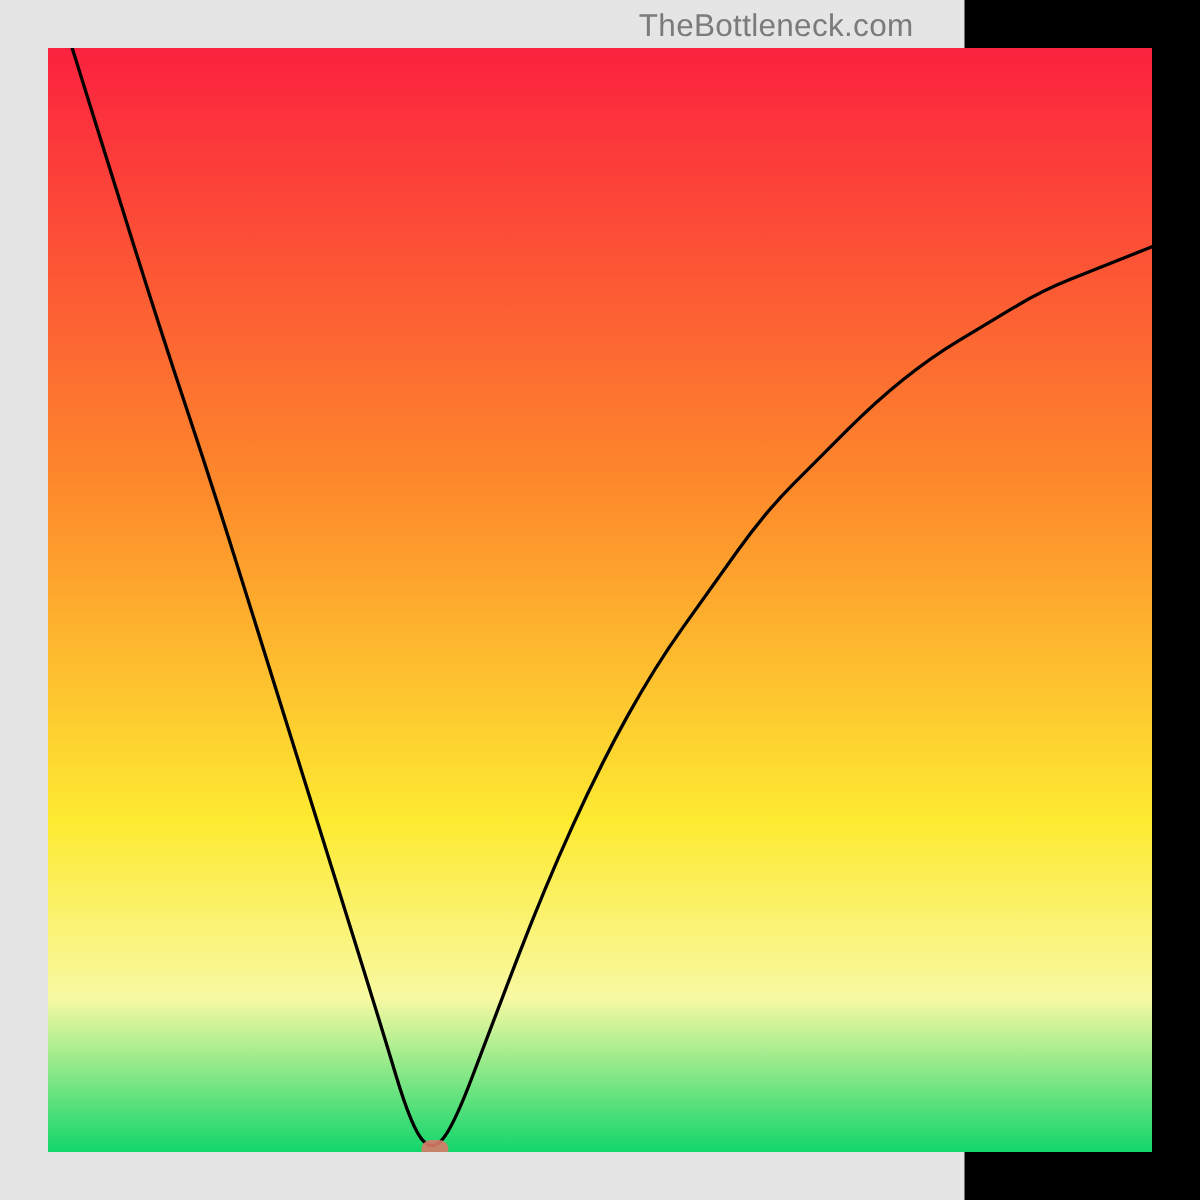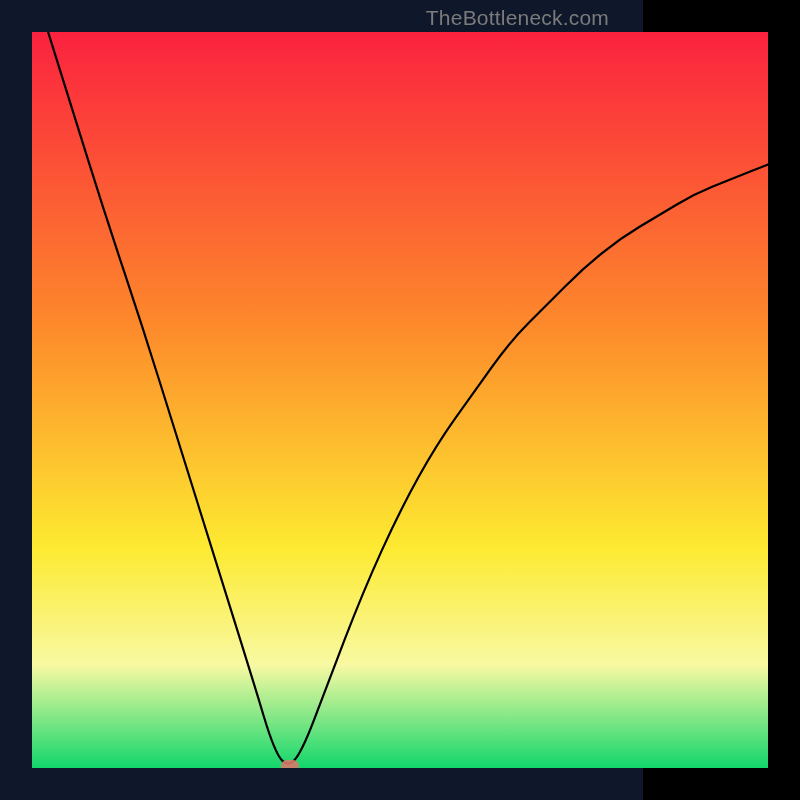--- a/index.html
+++ b/index.html
@@ -10,21 +10,21 @@
     background: #000;
     overflow: hidden;
     font-family: Arial, Helvetica, sans-serif;
   }
   .frame {
     position: absolute;
     top: 0;
     left: 0;
     width: 643px;
     height: 800px;
-    background: #0f172a;
+    background: #e5e5e5;
   }
   .plot-area {
     position: absolute;
     top: 32px;
     left: 32px;
     width: 736px;
     height: 736px;
     overflow: hidden;
   }
   .attribution {

